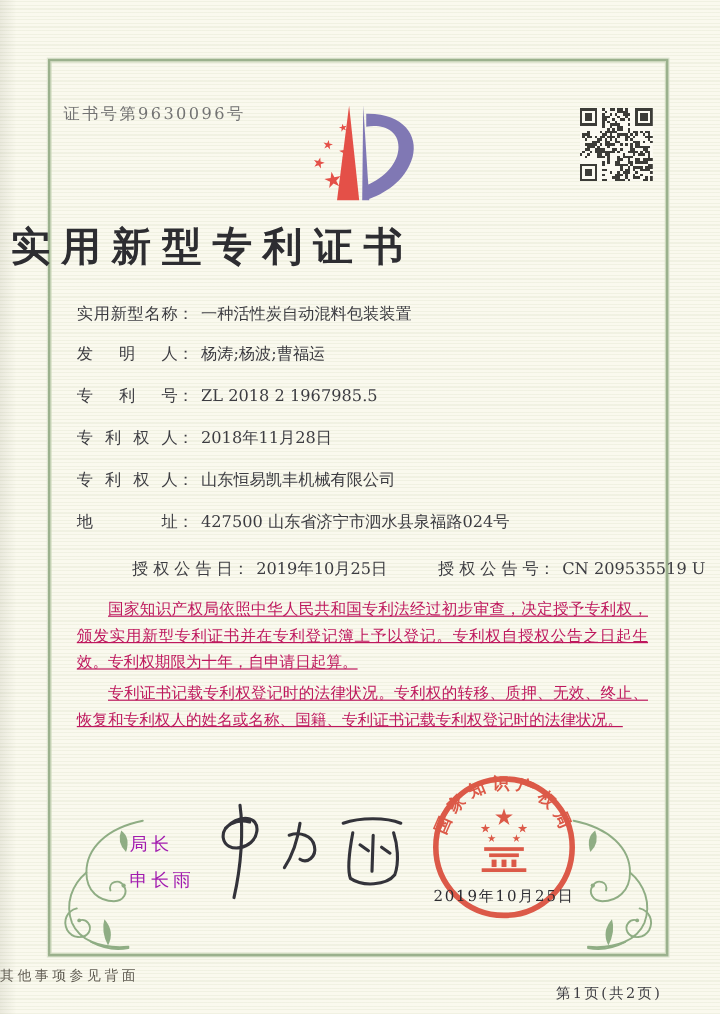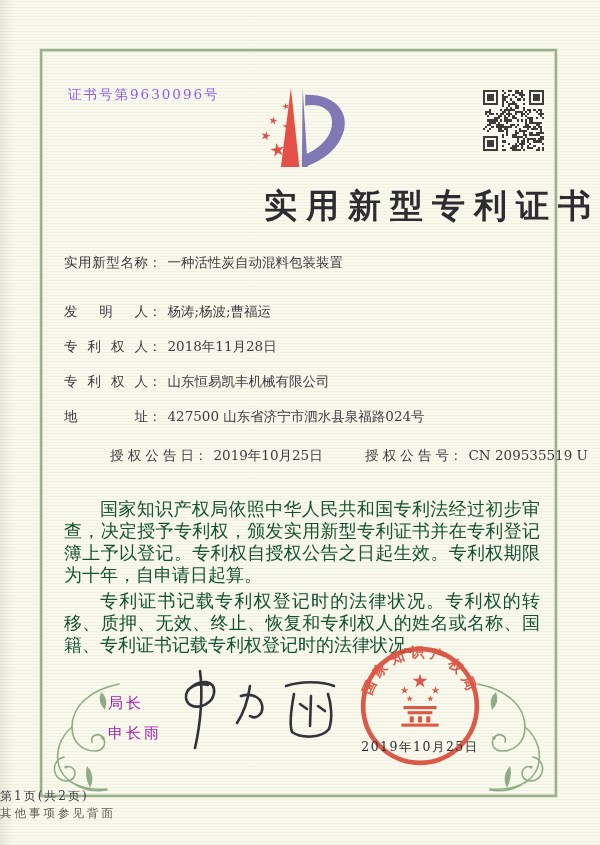--- a/index.html
+++ b/index.html
@@ -10,51 +10,51 @@
       linear-gradient(90deg, rgba(90,90,70,.10), rgba(0,0,0,0) 14px),
       repeating-linear-gradient(0deg, rgba(176,188,146,.13) 0 1px, rgba(0,0,0,0) 1px 3px),
       #faf9ee;
     color:#3a3a3e;
   }
   .frame{
     position:absolute;left:40px;top:49px;width:513px;height:744px;
     border:2px solid #9bb18d;
     box-shadow:inset 0 0 0 1px #cfdabf, 0 0 0 1px #dfe6d2;
   }
-  .cert-no{position:absolute;left:68px;top:86px;font-size:13.5px;letter-spacing:2px;color:#8b5cf6;}
+  .cert-no{position:absolute;left:53px;top:86px;font-size:13.5px;letter-spacing:2px;color:#737373;}
   .logo{position:absolute;left:238px;top:74px;width:126px;height:112px;}
   .qr{position:absolute;left:483px;top:90px;width:61px;height:61px;}
   .title{
-    position:absolute;left:0;top:184px;width:600px;text-align:right;
+    position:absolute;left:0;top:184px;width:600px;text-align:left;
     font-size:33px;font-weight:600;letter-spacing:9px;text-indent:9px;color:#2d2d31;
   }
   .fields{position:absolute;left:64px;top:252px;width:478px;font-size:13.5px;color:#3c3c41;}
   .frow{margin-bottom:15px;line-height:20px;white-space:nowrap;}
-  .frow.first{margin-bottom:29px;}
+  .frow.first{margin-bottom:13px;}
   .lbl{display:inline-block;width:84px;text-align:justify;text-align-last:justify;vertical-align:top;}
   .colon{display:inline-block;margin-right:6px;}
   .grant-row{margin-top:19px;line-height:20px;white-space:nowrap;margin-left:46px;}
   .pair2{margin-left:38px;}
   .paras{
     position:absolute;left:64px;top:498px;width:476px;
-    font-size:18px;line-height:22px;text-align:justify;color:#14532d;
+    font-size:13px;line-height:22px;text-align:justify;color:#be185d;text-decoration:underline;
   }
   .paras p{margin:0 0 4px 0;text-indent:2em;}
   .director{position:absolute;left:108px;top:688px;font-size:15px;line-height:30px;letter-spacing:3px;color:#a21caf;}
   .signature{position:absolute;left:162px;top:666px;width:200px;height:92px;}
   .seal{position:absolute;left:358px;top:644px;width:124px;height:124px;opacity:.86;}
   .seal-date{
     position:absolute;left:356px;top:739px;width:128px;text-align:center;
     font-size:12.5px;letter-spacing:1.5px;color:#2c2c31;z-index:5;
   }
   .orn{position:absolute;bottom:1px;width:80px;height:114px;}
   .orn-l{left:1px;}
   .orn-r{right:1px;transform:scaleX(-1);}
   .page-info{
-    position:absolute;left:0;top:788px;width:552px;text-align:left;
+    position:absolute;left:0;top:820px;width:552px;text-align:right;
     font-size:12px;letter-spacing:2px;color:#3d3d42;
   }
   .footer-note{
     position:absolute;left:0;top:806px;width:600px;text-align:left;
     font-size:11.5px;letter-spacing:3px;color:#615d53;
   }
   svg{display:block;}
 </style>
 </head>
 <body>
@@ -395,20 +395,23 @@
 <div class="title">实用新型专利证书</div>
 
 <div class="fields">
   <div class="frow first">
     <span class="lbl">实用新型名称</span><span class="colon">：</span><span class="val">一种活性炭自动混料包装装置</span>
   </div>
   <div class="frow">
     <span class="lbl">发明人</span><span class="colon">：</span><span class="val">杨涛;杨波;曹福运</span>
   </div>
   <div class="frow">
+    <span class="lbl">专利号</span><span class="colon">：</span><span class="val">ZL 2018 2 1967985.5</span>
+  </div>
+  <div class="frow">
     <span class="lbl">专利权人</span><span class="colon">：</span><span class="val">2018年11月28日</span>
   </div>
   <div class="frow">
     <span class="lbl">专利权人</span><span class="colon">：</span><span class="val">山东恒易凯丰机械有限公司</span>
   </div>
   <div class="frow">
     <span class="lbl">地址</span><span class="colon">：</span><span class="val">427500 山东省济宁市泗水县泉福路024号</span>
   </div>
   <div class="grant-row">
     <span>

